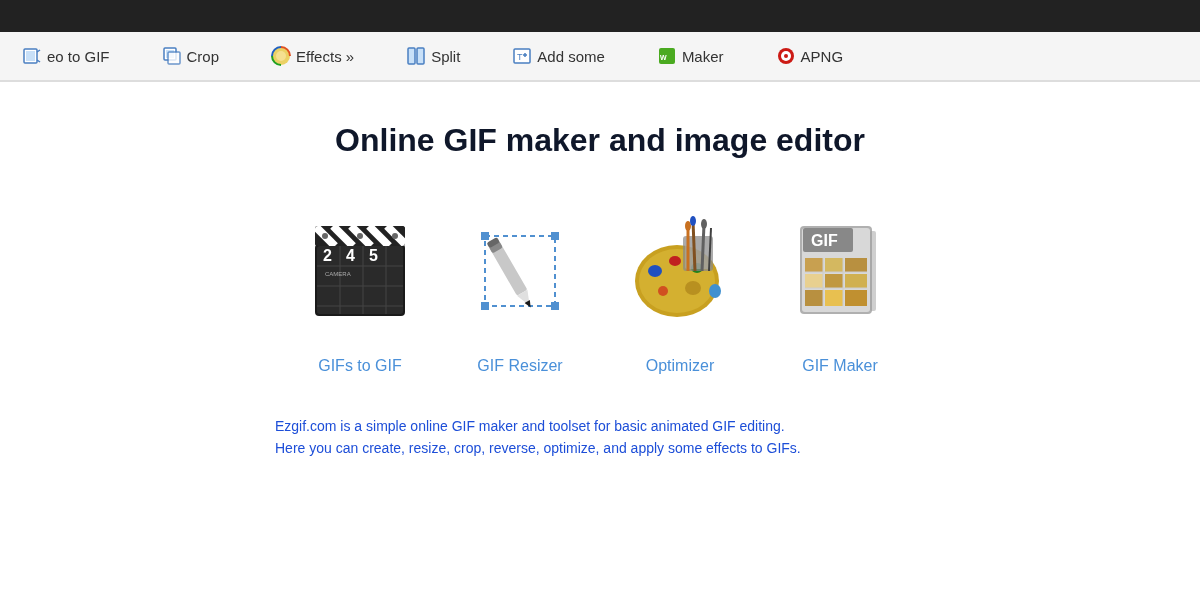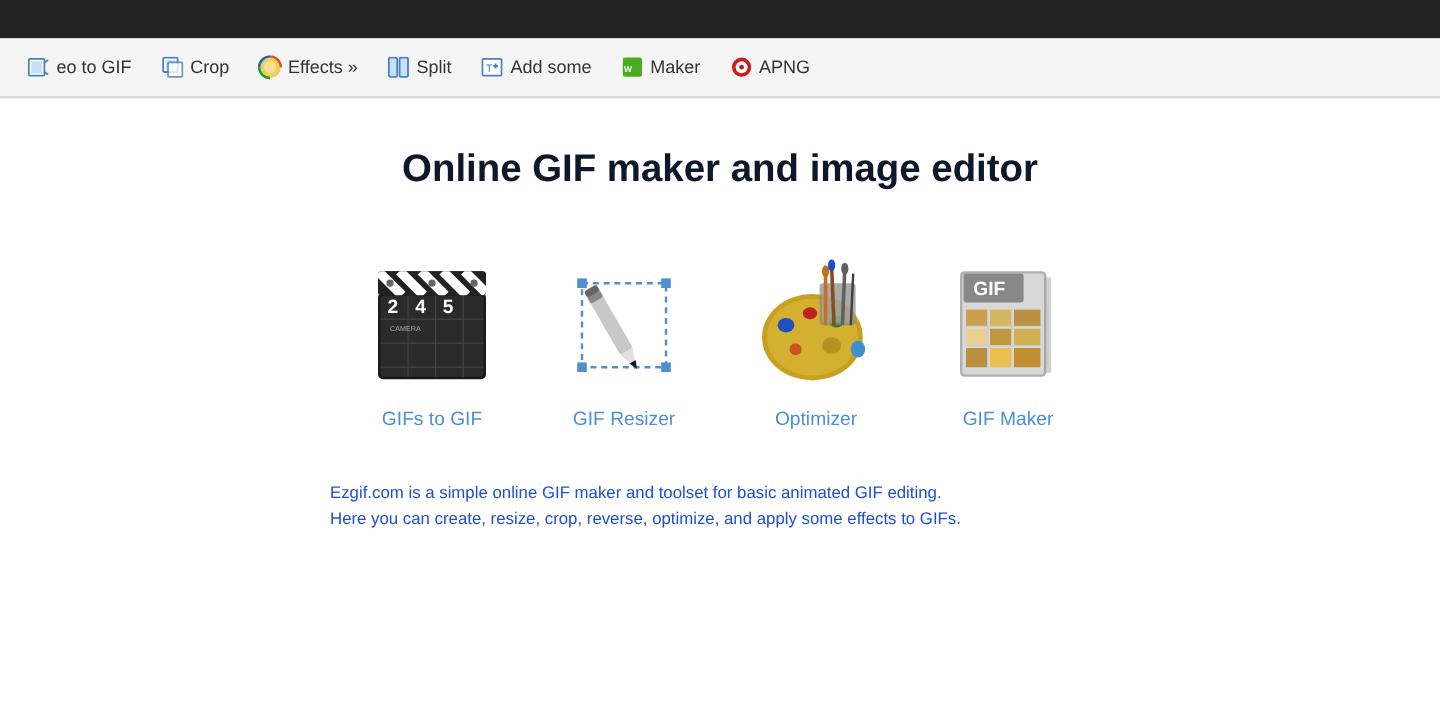--- a/index.html
+++ b/index.html
@@ -19,20 +19,21 @@
     
     .nav-bar {
       width: 100%;
       background: #f5f5f5;
       border-bottom: 2px solid #ddd;
       padding: 0 10px;
       display: flex;
       align-items: center;
       height: 50px;
       overflow: hidden;
+      gap: 28px;
     }
 
     .nav-item {
       display: flex;
       align-items: center;
       gap: 5px;
       padding: 6px 12px;
       cursor: pointer;
       font-size: 15px;
       color: #333;
@@ -68,21 +69,21 @@
       display: flex;
       justify-content: center;
       gap: 40px;
       margin-bottom: 40px;
     }
 
     .tool-card {
       display: flex;
       flex-direction: column;
       align-items: center;
-      gap: 10px;
+      gap: 26px;
       cursor: pointer;
       text-decoration: none;
     }
 
     .tool-card-icon {
       width: 120px;
       height: 120px;
       display: flex;
       align-items: center;
       justify-content: center;

